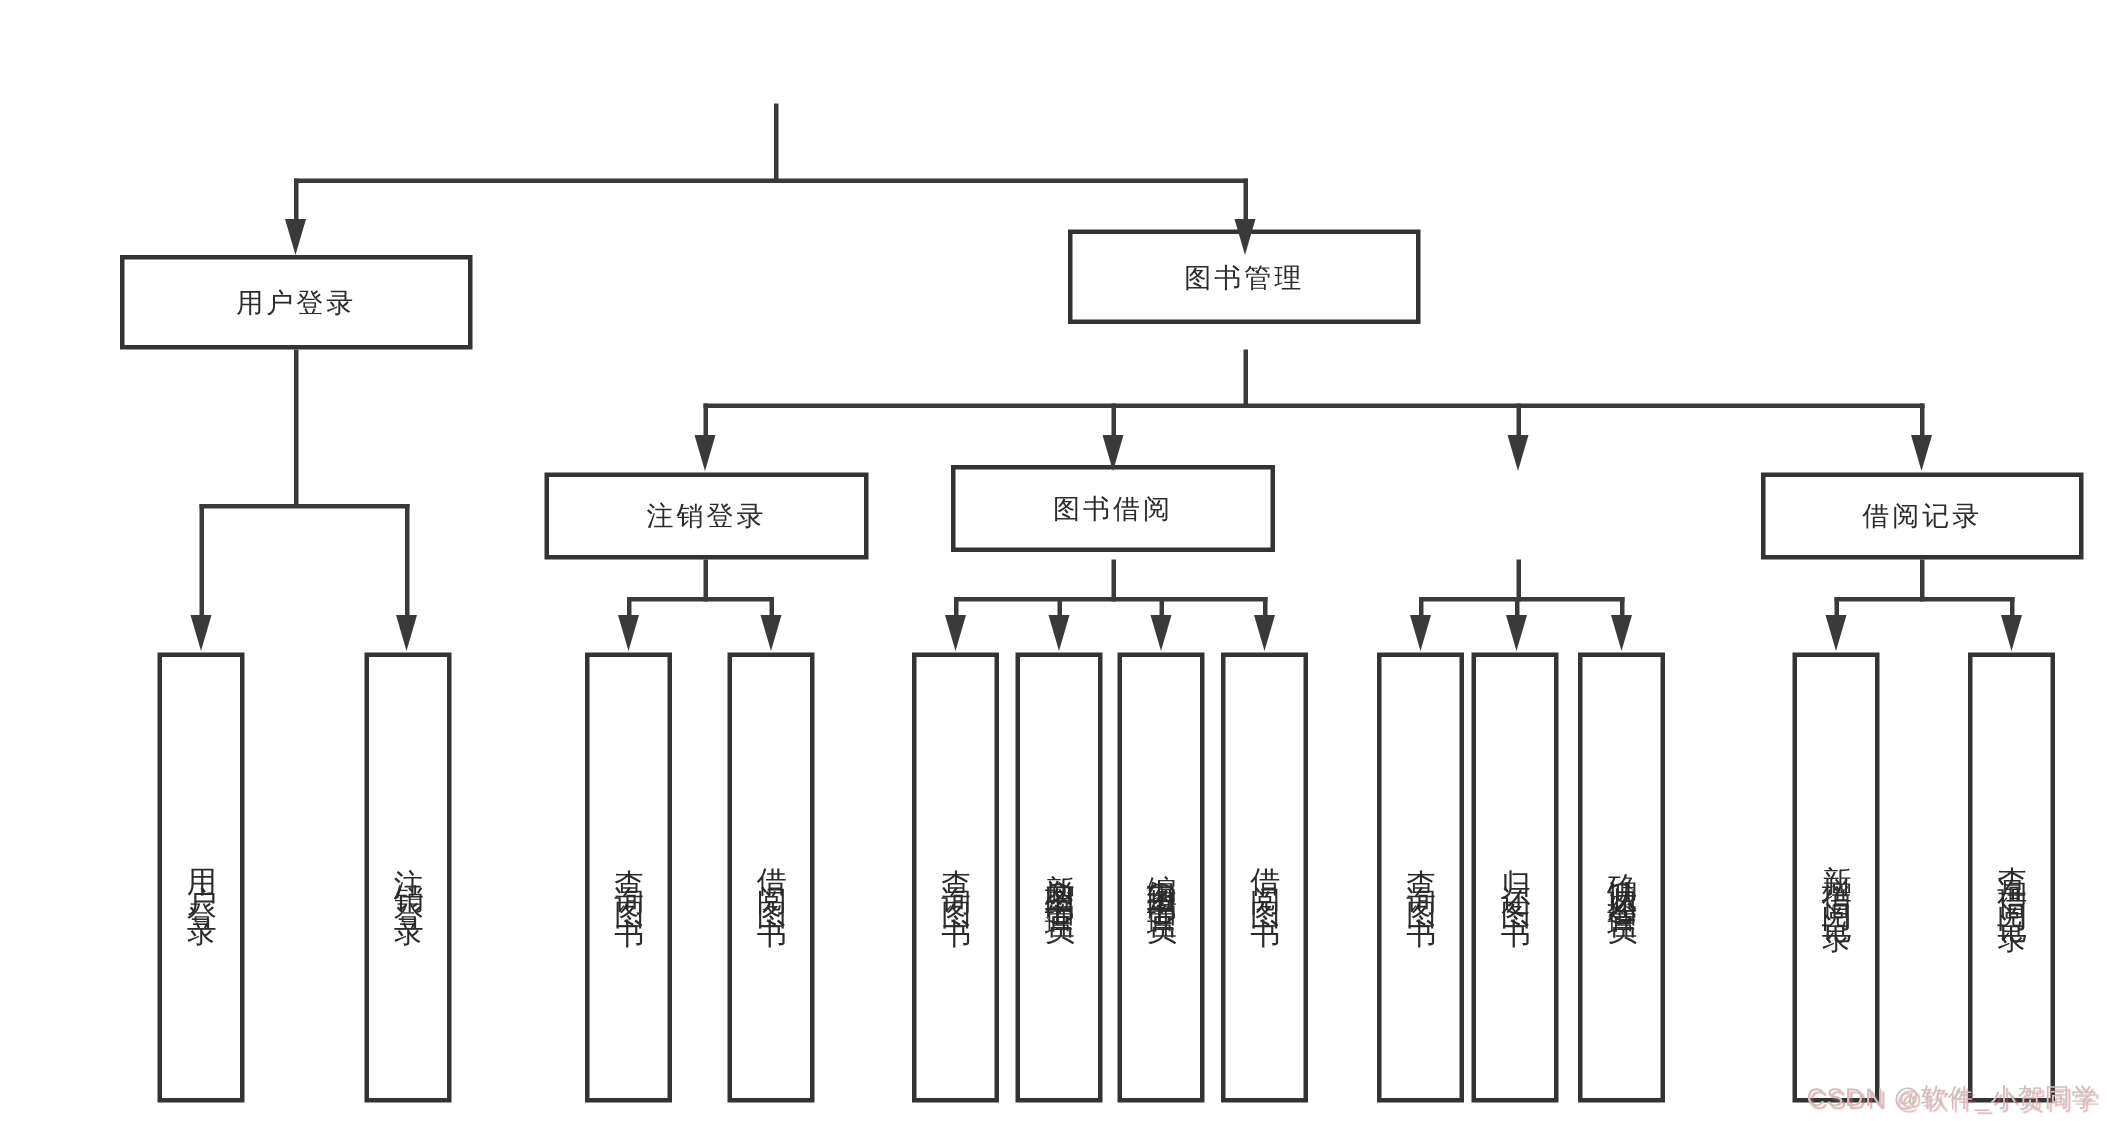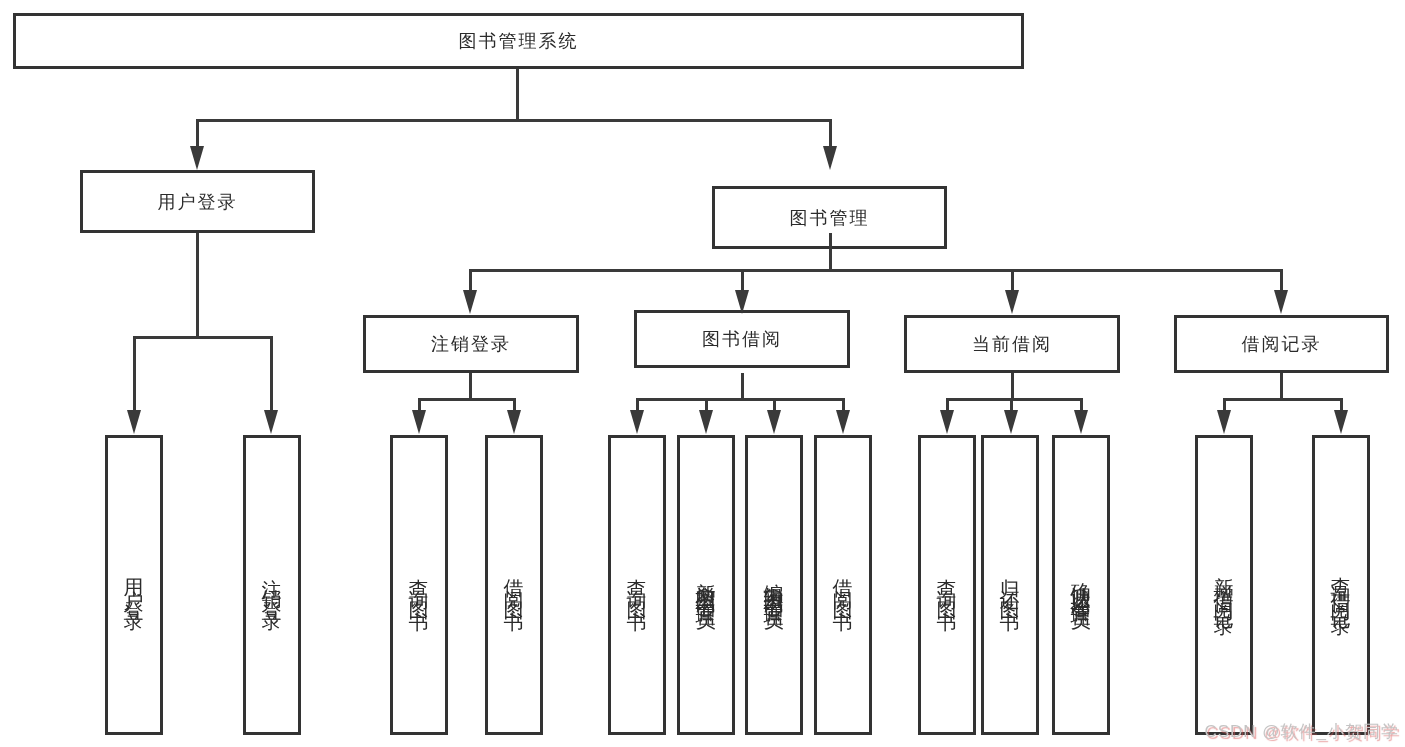--- a/index.html
+++ b/index.html
@@ -17,21 +17,21 @@
     border:3px solid #333333;
     background:#ffffff;
     display:flex;align-items:center;justify-content:center;
     box-sizing:border-box;
     font-size:18px;
     letter-spacing:2px;
     color:#2b2b2b;
   }
   .root{left:13px;top:13px;width:1011px;height:56px;}
   .l2a{left:80px;top:170px;width:235px;height:63px;}
-  .l2b{left:712px;top:186px;width:235px;height:63px;}
+  .l2b{left:712px;top:153px;width:235px;height:63px;}
   .l3a{left:363px;top:315px;width:216px;height:58px;}
   .l3b{left:634px;top:310px;width:216px;height:58px;}
   .l3c{left:904px;top:315px;width:216px;height:58px;}
   .l3d{left:1174px;top:315px;width:215px;height:58px;}
   
   .leaf{top:435px;width:58px;height:300px;}
   .leaf > span{
     writing-mode:vertical-rl;
     line-height:1;
     font-size:20px;
@@ -63,28 +63,26 @@
     letter-spacing:1px;
     color:#c4c4c4;
     text-shadow:2px 2px 1px rgba(219,92,92,0.55);
   }
 </style>
 </head>
 <body>
 
 <div class="canvas">
 
-  <div class="box root">图书管理系统</div>
 
   <div class="box l2a">用户登录</div>
   <div class="box l2b">图书管理</div>
 
   <div class="box l3a">注销登录</div>
   <div class="box l3b">图书借阅</div>
-  <div class="box l3c">当前借阅</div>
   <div class="box l3d">借阅记录</div>
 
   <div class="box leaf x-ul1">
     <span>用户登录</span>
   </div>
   <div class="box leaf x-ul2">
     <span>注销登录</span>
   </div>
 
   <div class="box leaf x-na1">

